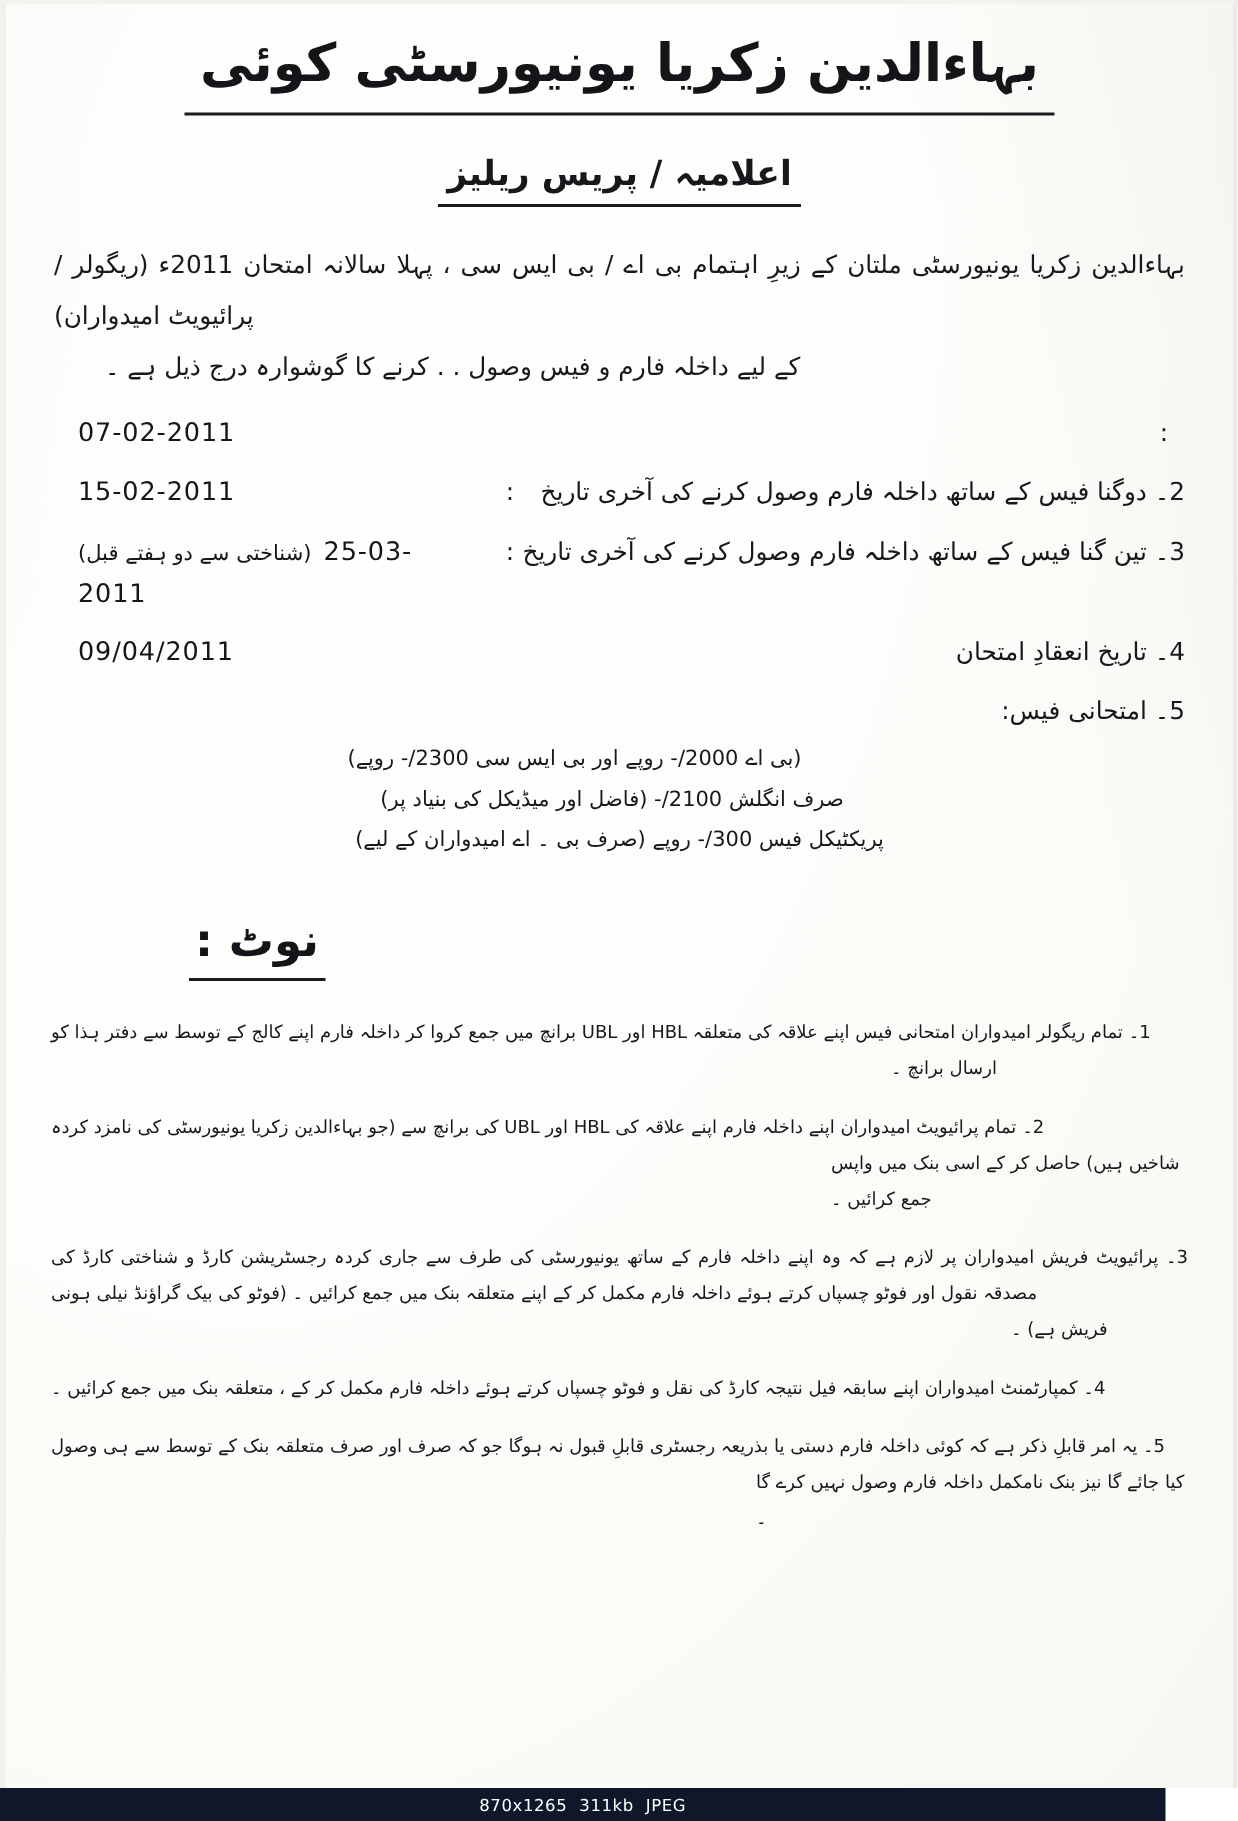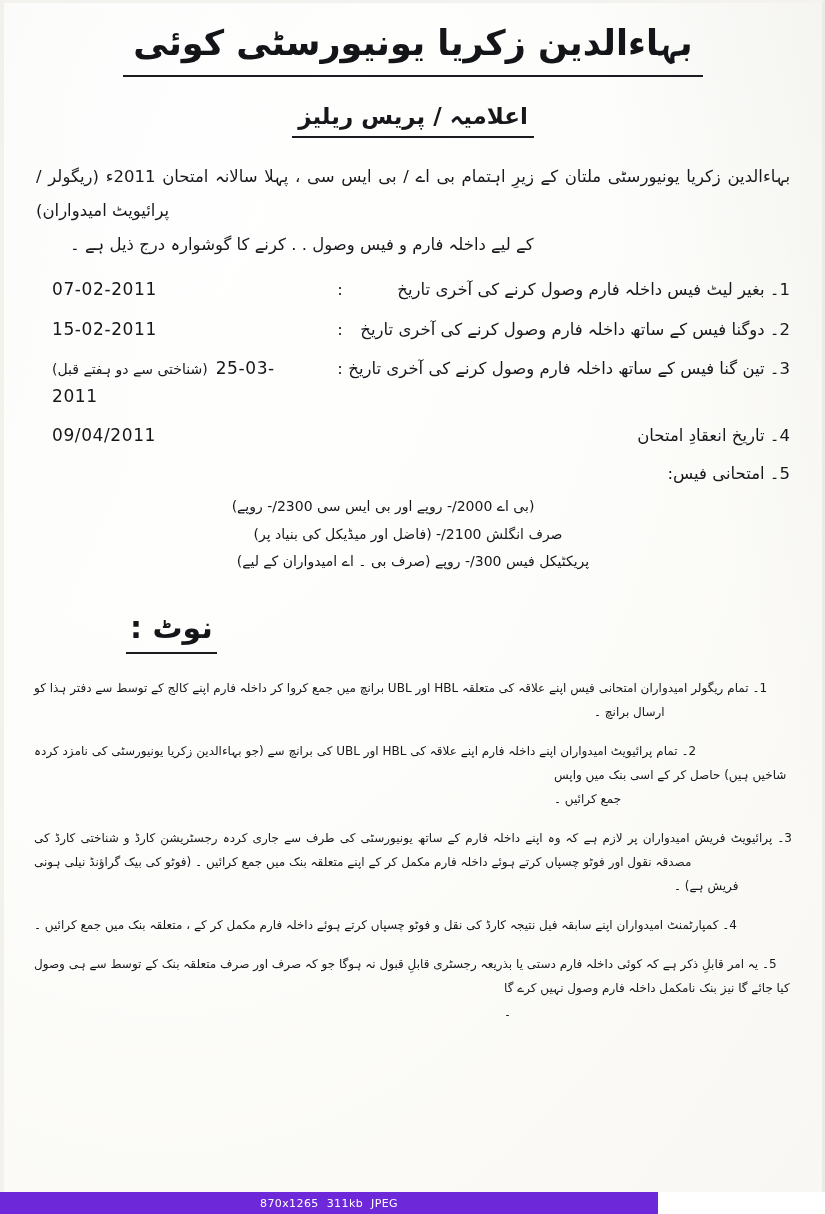--- a/index.html
+++ b/index.html
@@ -166,23 +166,23 @@
   .note-item .tail.indent-a { padding-left: 560px; }
   .note-item .tail.indent-b { padding-left: 520px; }
   .note-item .tail.indent-c { padding-left: 640px; }
   .note-item .tail.indent-d { padding-left: 470px; }
 
   
   #footer-bar {
     position: absolute;
     left: 0;
     bottom: 0;
-    width: 658px;
+    width: 777px;
     height: 22px;
-    background: #6d28d9;
+    background: #0f172a;
     color: #ffffff;
     font-family: "DejaVu Sans", sans-serif;
     font-size: 11px;
     display: flex;
     align-items: center;
     justify-content: center;
     letter-spacing: 0.4px;
   }
   #footer-bar span { margin: 0 4px; }
 </style>
@@ -201,24 +201,20 @@
     </div>
 
     <div class="intro">
       <span>بہاءالدین زکریا یونیورسٹی ملتان کے زیرِ اہتمام بی اے / بی ایس سی ، پہلا سالانہ امتحان 2011ء (ریگولر / پرائیویٹ امیدواران)</span>
       <span class="ln2">کے لیے داخلہ فارم و فیس وصول . . کرنے کا گوشوارہ درج ذیل ہے ۔</span>
     </div>
 
     <div class="schedule">
 
       <div class="sched-row">
-        <div class="sched-label">
-          <span>1۔</span>
-          <span>بغیر لیٹ فیس داخلہ فارم وصول کرنے کی آخری تاریخ</span>
-        </div>
         <div class="sched-colon">:</div>
         <div class="sched-value">
           <span>07-02-2011</span>
         </div>
       </div>
 
       <div class="sched-row">
         <div class="sched-label">
           <span>2۔</span>
           <span>دوگنا فیس کے ساتھ داخلہ فارم وصول کرنے کی آخری تاریخ</span>

